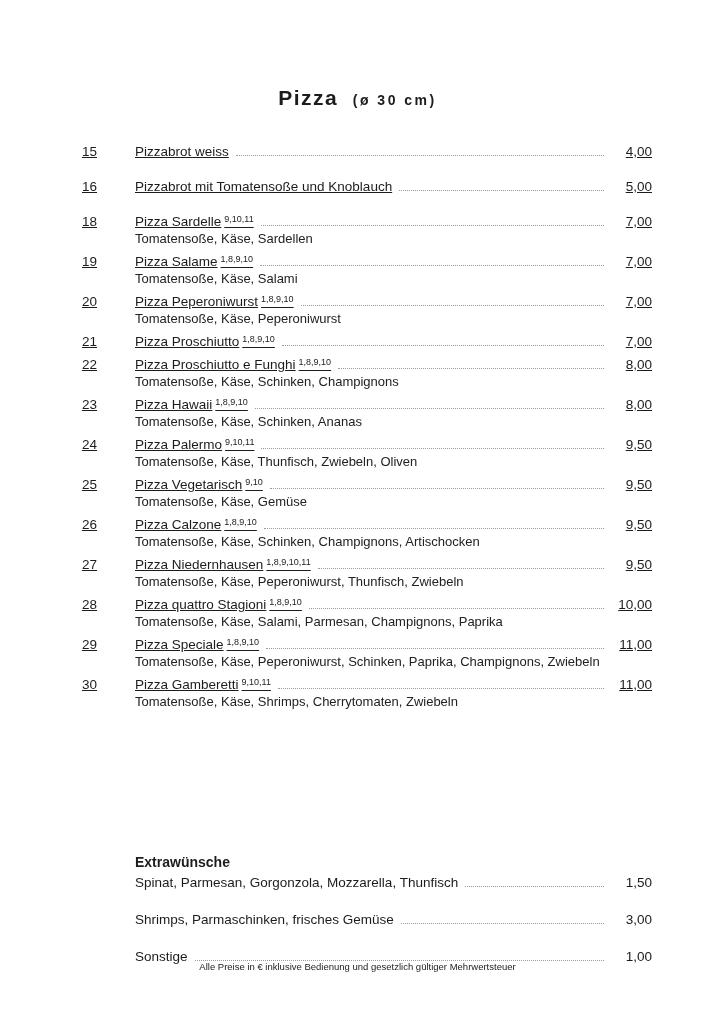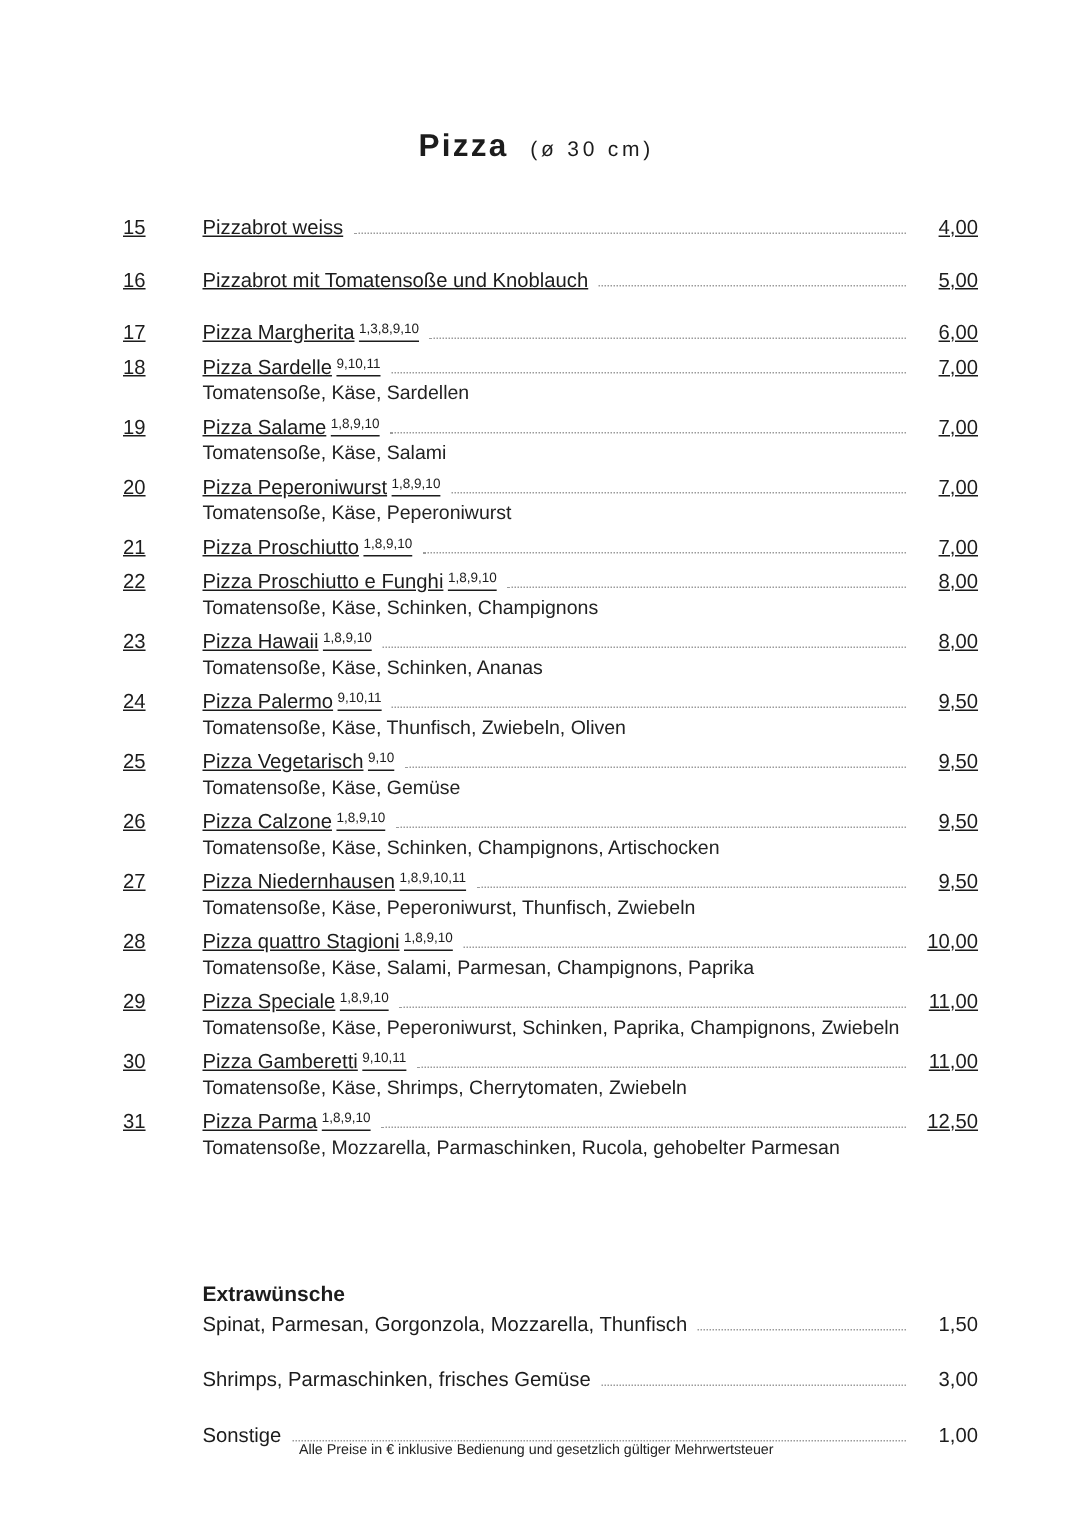--- a/index.html
+++ b/index.html
@@ -16,21 +16,21 @@
   
   .title-block {
     position: absolute; top: 86px; left: 0; right: 0;
     text-align: center;
     white-space: nowrap;
   }
   .title {
     font-size: 21px; font-weight: bold; letter-spacing: 1.5px;
   }
   .subtitle {
-    font-size: 14px; letter-spacing: 2.5px; margin-left: 10px;
+    font-size: 14px; letter-spacing: 2.5px; margin-left: 10px; font-weight: bold;
   }
 
   
   .menu {
     position: absolute; top: 143px; left: 82px; right: 63px;
   }
   .item { margin-bottom: 6px; }
   .item.no-desc { margin-bottom: 18px; }
   .row { display: flex; line-height: 17px; font-size: 13.5px; text-decoration: underline; }
   .num { width: 53px; flex: none; }
@@ -89,26 +89,20 @@
       <div class="item no-desc">
     <div class="row">
       <span class="num">16</span>
       <span class="name"><span>Pizzabrot mit Tomatensoße und Knoblauch</span></span>
       <span class="dots"></span>
       <span class="price">5,00</span>
     </div>
 
   </div>
       <div class="item">
-    <div class="row">
-      <span class="num">17</span>
-      <span class="name"><span>Pizza Margherita</span><sup>1,3,8,9,10</sup></span>
-      <span class="dots"></span>
-      <span class="price">6,00</span>
-    </div>
   </div>
       <div class="item">
     <div class="row">
       <span class="num">18</span>
       <span class="name"><span>Pizza Sardelle</span><sup>9,10,11</sup></span>
       <span class="dots"></span>
       <span class="price">7,00</span>
     </div>
     <div class="desc">Tomatensoße, Käse, Sardellen</div>
   </div>
@@ -211,29 +205,20 @@
     <div class="desc">Tomatensoße, Käse, Peperoniwurst, Schinken, Paprika, Champignons, Zwiebeln</div>
   </div>
       <div class="item">
     <div class="row">
       <span class="num">30</span>
       <span class="name"><span>Pizza Gamberetti</span><sup>9,10,11</sup></span>
       <span class="dots"></span>
       <span class="price">11,00</span>
     </div>
     <div class="desc">Tomatensoße, Käse, Shrimps, Cherrytomaten, Zwiebeln</div>
-  </div>
-      <div class="item">
-    <div class="row">
-      <span class="num">31</span>
-      <span class="name"><span>Pizza Parma</span><sup>1,8,9,10</sup></span>
-      <span class="dots"></span>
-      <span class="price">12,50</span>
-    </div>
-    <div class="desc">Tomatensoße, Mozzarella, Parmaschinken, Rucola, gehobelter Parmesan</div>
   </div>
     </div>
 
   <div class="extras">
     <div class="extras-heading">Extrawünsche</div>
     <div id="extras-list">
         <div class="extra-row">
     <span class="extra-name">Spinat, Parmesan, Gorgonzola, Mozzarella, Thunfisch</span>
     <span class="dots"></span>
     <span class="price">1,50</span>

